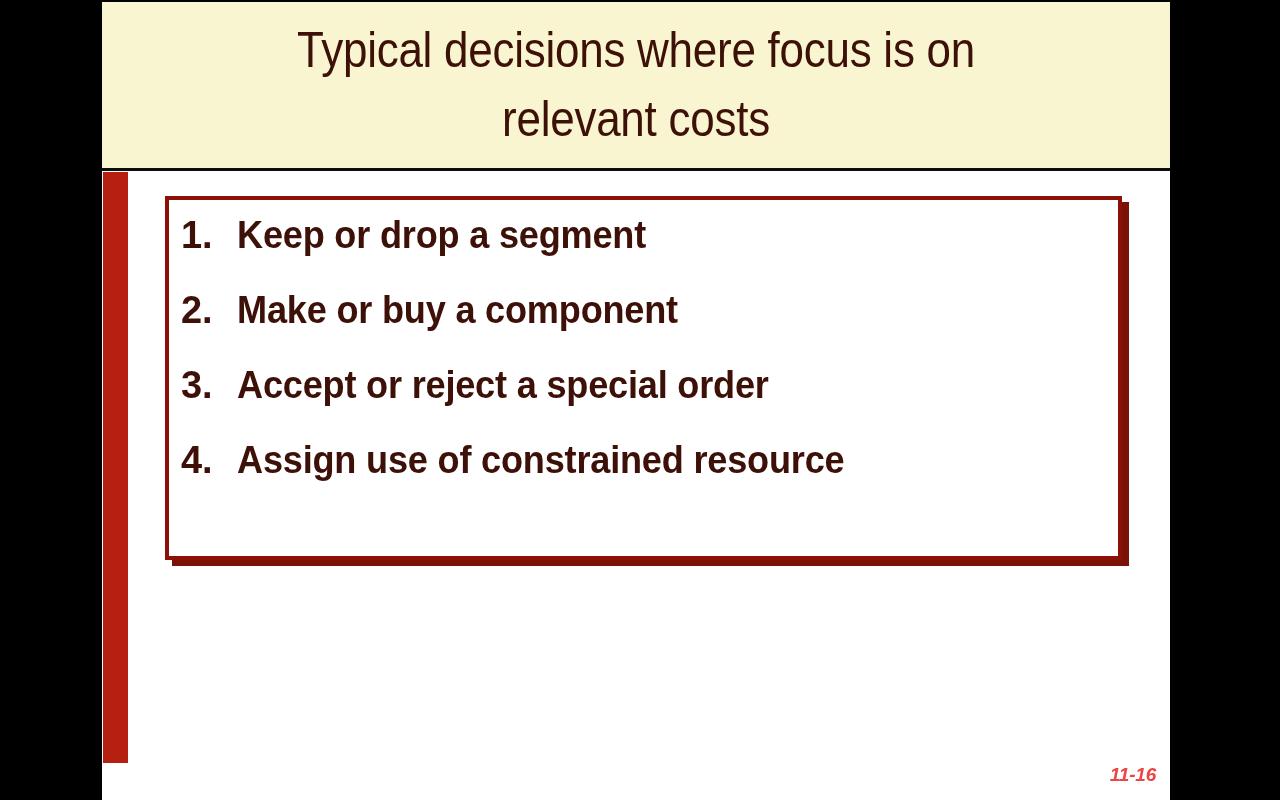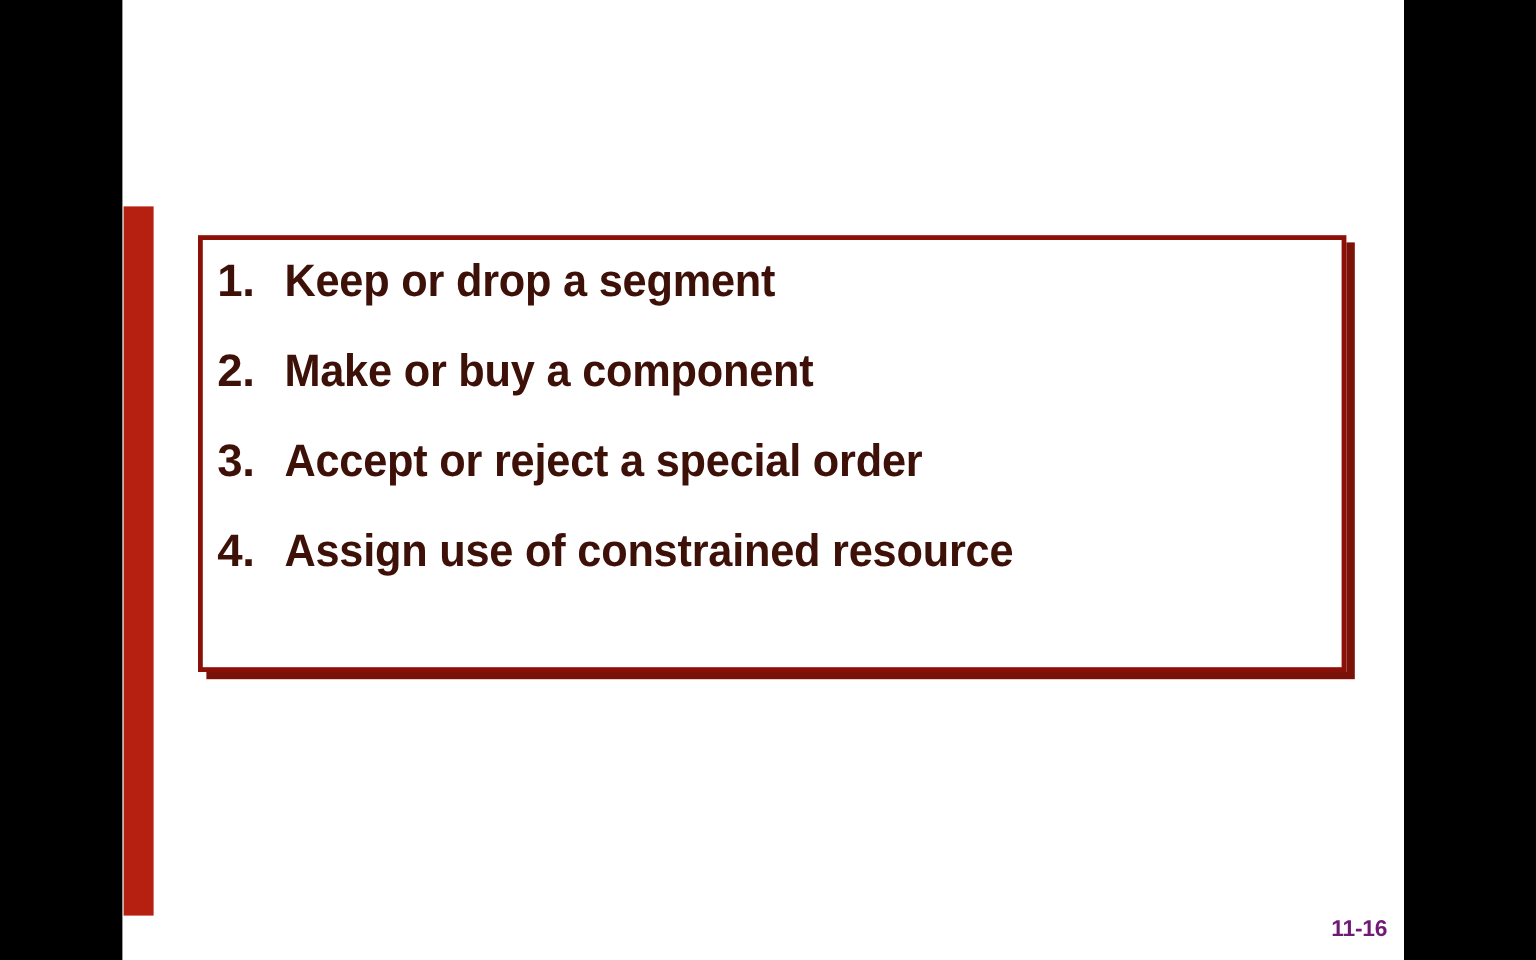--- a/index.html
+++ b/index.html
@@ -115,25 +115,26 @@
     transform: scaleX(0.95);
     transform-origin: left center;
     white-space: nowrap;
   }
 
   
   .page-number {
     position: absolute;
     right: 14px;
     bottom: 14px;
-    color: #701a75;
+    color: #ef4444;
     font-family: "Liberation Sans Narrow", "Liberation Sans", sans-serif;
     font-size: 19px;
     font-weight: bold;
     letter-spacing: -0.2px;
+    font-style: italic;
   }
 
   
   .letterbox {
     position: absolute;
     top: 0;
     height: 800px;
     background: #000000;
   }
   .letterbox-left  { left: 0px;    width: 102px; }
@@ -141,20 +142,24 @@
 </style>
 </head>
 <body>
 
 <div id="slide-root">
 
   <div class="letterbox letterbox-left"></div>
 
   <div class="slide-canvas">
 
+    <div class="title-band">
+      <div class="title-text">Typical decisions where focus is on
+relevant costs</div>
+    </div>
 
     <div class="accent-bar"></div>
 
     <div class="content-box-shadow"></div>
 
     <div class="content-box">
       <ul class="decision-list">
 
         <li class="decision-item">
           <span class="item-number">1.</span>

